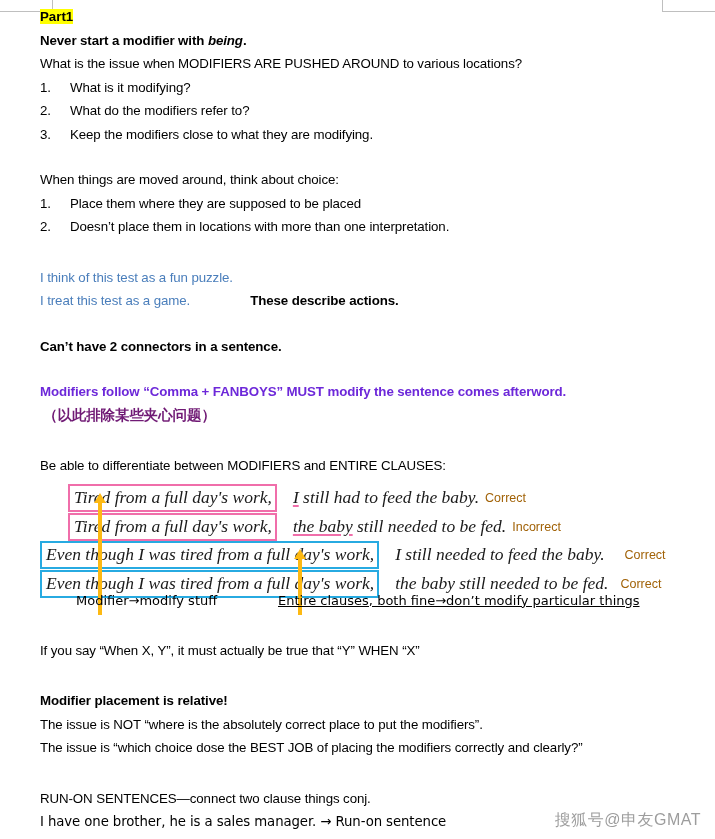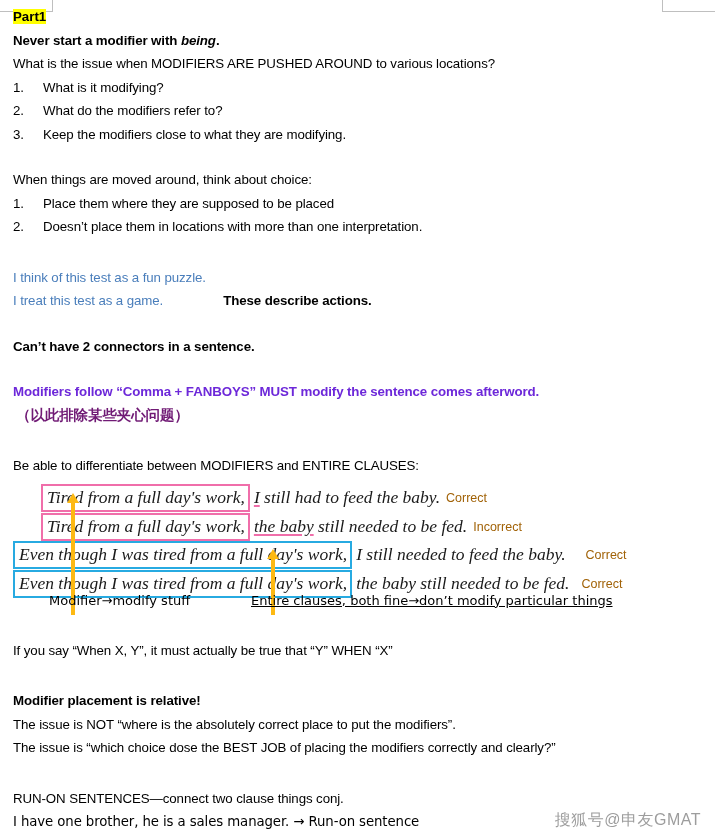--- a/index.html
+++ b/index.html
@@ -19,21 +19,21 @@
   .guide-tl-h { left: 0px;  top: 11px; width: 52px; height: 1px; background: #bfbfbf; }
   .guide-tl-v { left: 52px; top: 0px;  width: 1px; height: 12px; background: #bfbfbf; }
   .guide-tr-h { right: 0px; top: 11px; width: 52px; height: 1px; background: #bfbfbf; }
   .guide-tr-v { right: 52px; top: 0px; width: 1px; height: 12px; background: #bfbfbf; }
 
   
   .doc {
     position: absolute;
     left: 0; top: 0;
     width: 715px; height: 839px;
-    padding: 5px 18px 0 13px;
+    padding: 5px 18px 0 40px;
   }
 
   .line {
     font-size: 13.3px;
     line-height: 23.5px;
     white-space: pre;
     letter-spacing: -0.1px;
   }
   .bold { font-weight: bold; }
   .ital { font-style: italic; }
@@ -71,21 +71,21 @@
     color: #1a1a1a;
     white-space: pre;
   }
   .boxed {
     display: inline-block;
     padding: 1px 3px 2px 4px;
   }
   .box-pink { border: 2px solid #f06eaa; }
   .box-blue { border: 2px solid #27aae1; }
   .u-pink { text-decoration: underline; text-decoration-color: #f06eaa; text-decoration-thickness: 2px; text-underline-offset: 2px; }
-  .tail { margin-left: 4px; }
+  .tail { margin-left: 16px; }
   .verdict {
     font-family: "Liberation Sans", sans-serif;
     font-style: normal;
     font-size: 12.5px;
     color: #a16207;
     white-space: pre;
   }
 
   
   .arrow { position: absolute; width: 0; height: 0; pointer-events: none; }

